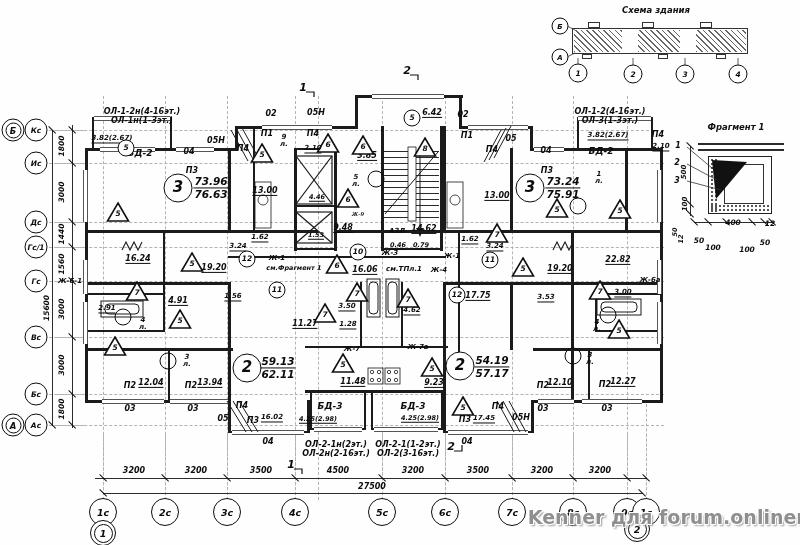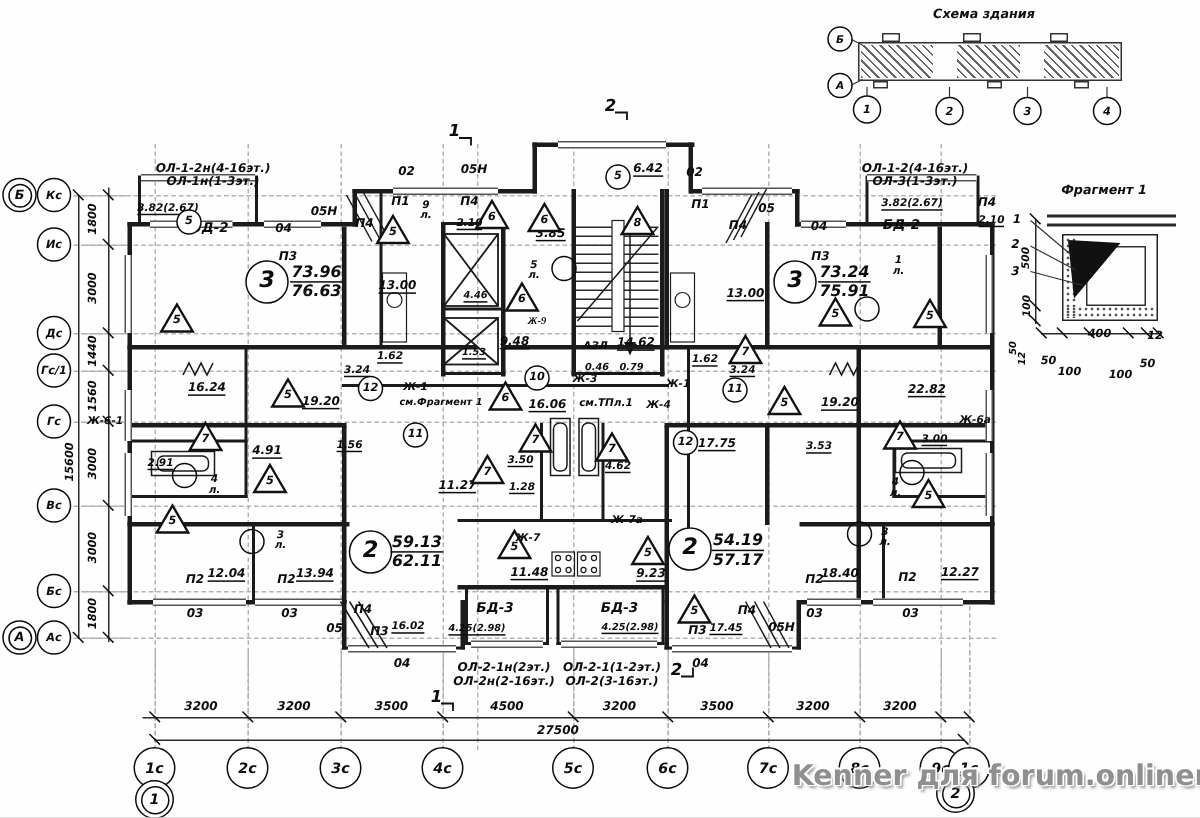--- a/index.html
+++ b/index.html
@@ -433,21 +433,21 @@
       <div class="an f" style="left: 278px; top: 368px;">
         <span class="fa">59.13</span>
         <span class="fb">62.11</span>
       </div>
       <div class="an tri" style="left: 343px; top: 363px;">
         <svg viewBox="0 0 24 21" width="24" height="21">
           <polygon points="12,1.5 22.5,19.5 1.5,19.5" fill="#fff" stroke="#111" stroke-width="1.6"></polygon>
         </svg>
         <span>5</span>
       </div>
-      <div class="an" style="left: 352px; top: 359px; font-size: 7px;">Ж-7</div>
+      <div class="an" style="left: 352px; top: 349px; font-size: 7px;">Ж-7</div>
       <div class="an" style="left: 418px; top: 347px; font-size: 7px;">Ж-7а</div>
       <div class="an tri" style="left: 432px; top: 367px;">
         <svg viewBox="0 0 24 21" width="24" height="21">
           <polygon points="12,1.5 22.5,19.5 1.5,19.5" fill="#fff" stroke="#111" stroke-width="1.6"></polygon>
         </svg>
         <span>5</span>
       </div>
       <div class="an CM" style="left: 460px; top: 366px;">2</div>
       <div class="an f" style="left: 492px; top: 367px;">
         <span class="fa">54.19</span>
@@ -487,23 +487,23 @@
         <svg viewBox="0 0 24 21" width="24" height="21">
           <polygon points="12,1.5 22.5,19.5 1.5,19.5" fill="#fff" stroke="#111" stroke-width="1.6"></polygon>
         </svg>
         <span>5</span>
       </div>
       <div class="an" style="left: 498px; top: 407px;">П4</div>
       <div class="an" style="left: 521px; top: 418px;">05Н</div>
       <div class="an" style="left: 465px; top: 420px;">П3</div>
       <div class="an u" style="left: 484px; top: 419px; font-size: 7px;">17.45</div>
       <div class="an" style="left: 543px; top: 386px;">П2</div>
-      <div class="an u" style="left: 560px; top: 383px;">18.40</div>
+      <div class="an u" style="left: 560px; top: 383px;">12.10</div>
       <div class="an" style="left: 605px; top: 385px;">П2</div>
-      <div class="an u" style="left: 623px; top: 382px; margin-left: 17px;">12.27</div>
+      <div class="an u" style="left: 623px; top: 382px;">12.27</div>
       <div class="an" style="left: 543px; top: 409px;">03</div>
       <div class="an" style="left: 607px; top: 409px;">03</div>
       <div class="an sec" style="left: 303px; top: 88px;">1</div>
       <div class="an sec" style="left: 407px; top: 71px;">2</div>
       <div class="an" style="left: 336px; top: 445px;">ОЛ-2-1н(2эт.)</div>
       <div class="an" style="left: 336px; top: 454px;">ОЛ-2н(2-16эт.)</div>
       <div class="an" style="left: 408px; top: 445px;">ОЛ-2-1(1-2эт.)</div>
       <div class="an" style="left: 408px; top: 454px;">ОЛ-2(3-16эт.)</div>
       <div class="an" style="left: 678px; top: 146px; font-size: 8px;">1</div>
       <div class="an" style="left: 677px; top: 163px; font-size: 8px;">2</div>

